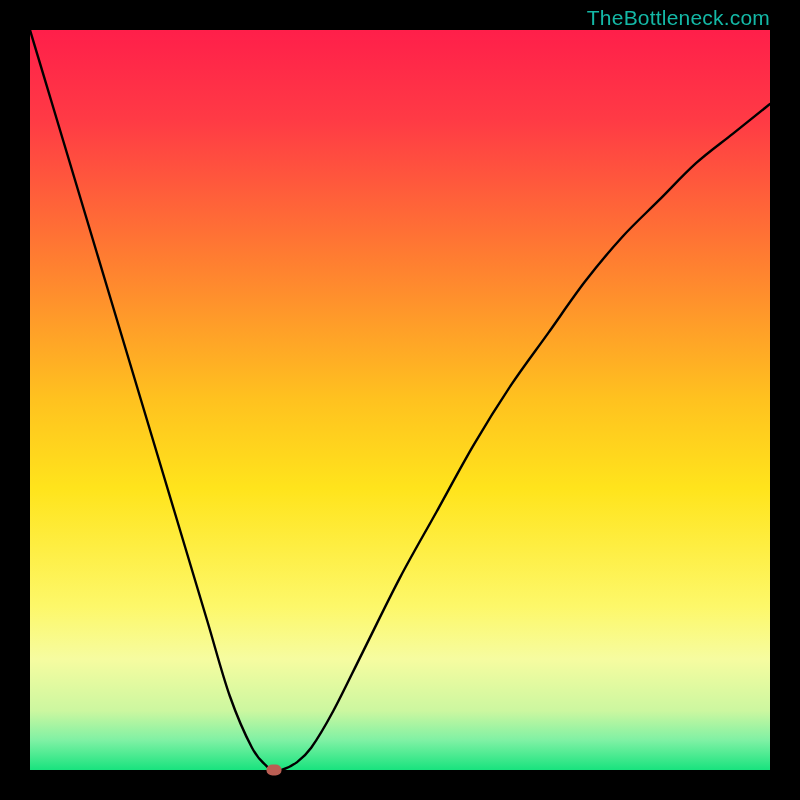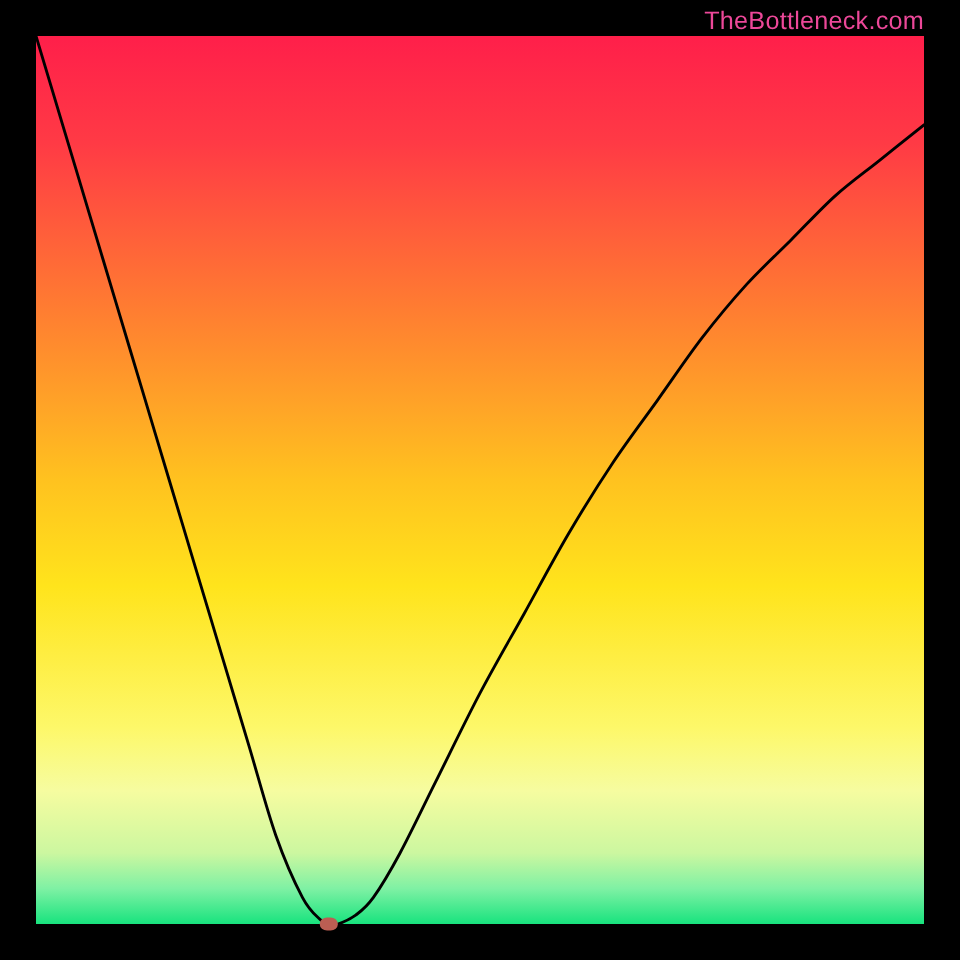--- a/index.html
+++ b/index.html
@@ -29,21 +29,21 @@
     left: 0; top: 0; width: 100%; height: 100%;
   }
   .curve-svg {
     position: absolute;
     left: 0; top: 0; width: 100%; height: 100%;
   }
   .watermark {
     position: absolute;
     top: 6px;
     right: 30px;
-    color: #ec4899;
+    color: #14b8a6;
     font-size: 21px;
     font-weight: 500;
     letter-spacing: 0.2px;
   }
   .marker {
     position: absolute;
     width: 15px;
     height: 11px;
     border-radius: 6px / 5px;
     background: #bb5e53;

